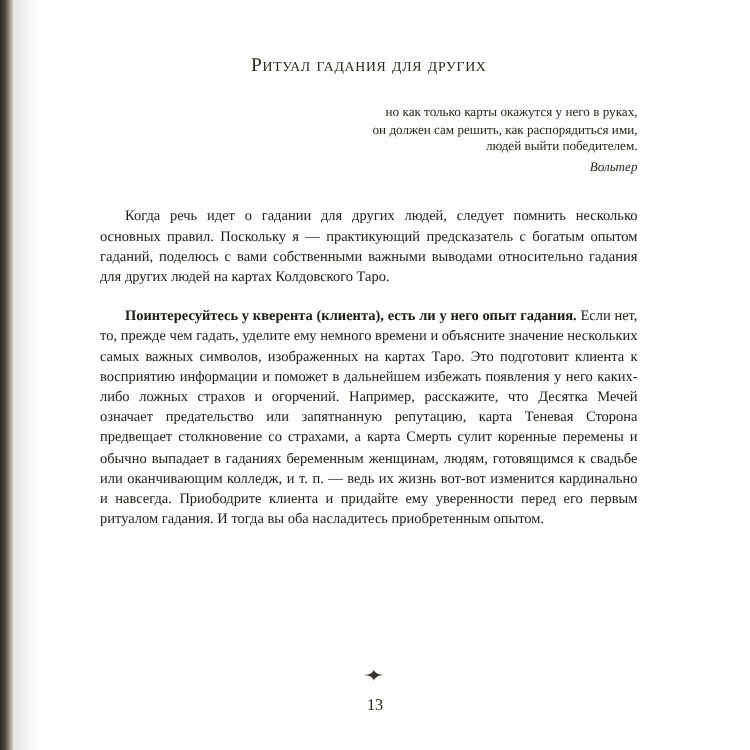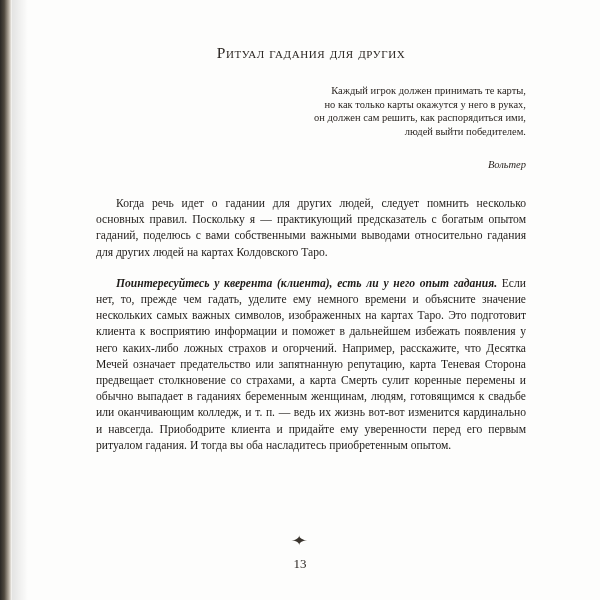--- a/index.html
+++ b/index.html
@@ -33,21 +33,21 @@
   .binding-shadow {
     position: absolute;
     left: 12px;
     top: 0;
     width: 16px;
     height: 600px;
     background: linear-gradient(to right, rgba(0,0,0,0.10), rgba(0,0,0,0));
   }
   .content {
     position: absolute;
-    left: 96px;
+    left: 80px;
     top: 0;
     width: 430px;
     height: 536px;
   }
   h1.title {
     font-family: "Liberation Serif", serif;
     font-size: 15.5px;
     font-weight: normal;
     font-variant: small-caps;
     letter-spacing: 0.6px;
@@ -61,40 +61,39 @@
     text-align: right;
     font-size: 10.5px;
     line-height: 13.6px;
     color: #2b2622;
     padding-left: 96px;
   }
   .epigraph p {
     margin: 0;
   }
   .epigraph .author {
-    margin-top: 20px;
+    margin-top: 3px;
     font-style: italic;
   }
   .body-text {
     margin-top: 24px;
     font-size: 11.6px;
     line-height: 16.2px;
     color: #1f1c19;
     text-align: justify;
   }
   .body-text p {
     margin: 0;
     text-indent: 20px;
   }
   .body-text p.para-gap {
     margin-top: 15px;
   }
   .lead-in {
     font-weight: bold;
-    font-style: italic;
   }
   .ornament {
     position: absolute;
     left: 0;
     right: 0;
     bottom: 52px;
     text-align: center;
     color: #3a342e;
     font-size: 13px;
     letter-spacing: 1px;
@@ -121,21 +120,20 @@
 <div class="page">
 
   <div class="binding"></div>
   <div class="binding-shadow"></div>
 
   <div class="content">
 
     <h1 class="title">Ритуал гадания для других</h1>
 
     <div class="epigraph">
-      <p>Каждый игрок должен принимать те карты,</p>
       <p>но как только карты окажутся у него в руках,</p>
       <p>он должен сам решить, как распорядиться ими,</p>
       <p>людей выйти победителем.</p>
       <p class="author">Вольтер</p>
     </div>
 
     <div class="body-text">
       <p>Когда речь идет о гадании для других людей, следует помнить несколько основных правил. Поскольку я — практикующий предсказатель с богатым опытом гаданий, поделюсь с вами собственными важными выводами относительно гадания для других людей на картах Колдовского Таро.</p>
       <p class="para-gap"><span class="lead-in">Поинтересуйтесь у кверента (клиента), есть ли у него опыт гадания.</span><span> Если нет, то, прежде чем гадать, уделите ему немного времени и объясните значение нескольких самых важных символов, изображенных на картах Таро. Это подготовит клиента к восприятию информации и поможет в дальнейшем избежать появления у него каких-либо ложных страхов и огорчений. Например, расскажите, что Десятка Мечей означает предательство или запятнанную репутацию, карта Теневая Сторона предвещает столкновение со страхами, а карта Смерть сулит коренные перемены и обычно выпадает в гаданиях беременным женщинам, людям, готовящимся к свадьбе или оканчивающим колледж, и т. п. — ведь их жизнь вот-вот изменится кардинально и навсегда. Приободрите клиента и придайте ему уверенности перед его первым ритуалом гадания. И тогда вы оба насладитесь приобретенным опытом.</span></p>
     </div>

